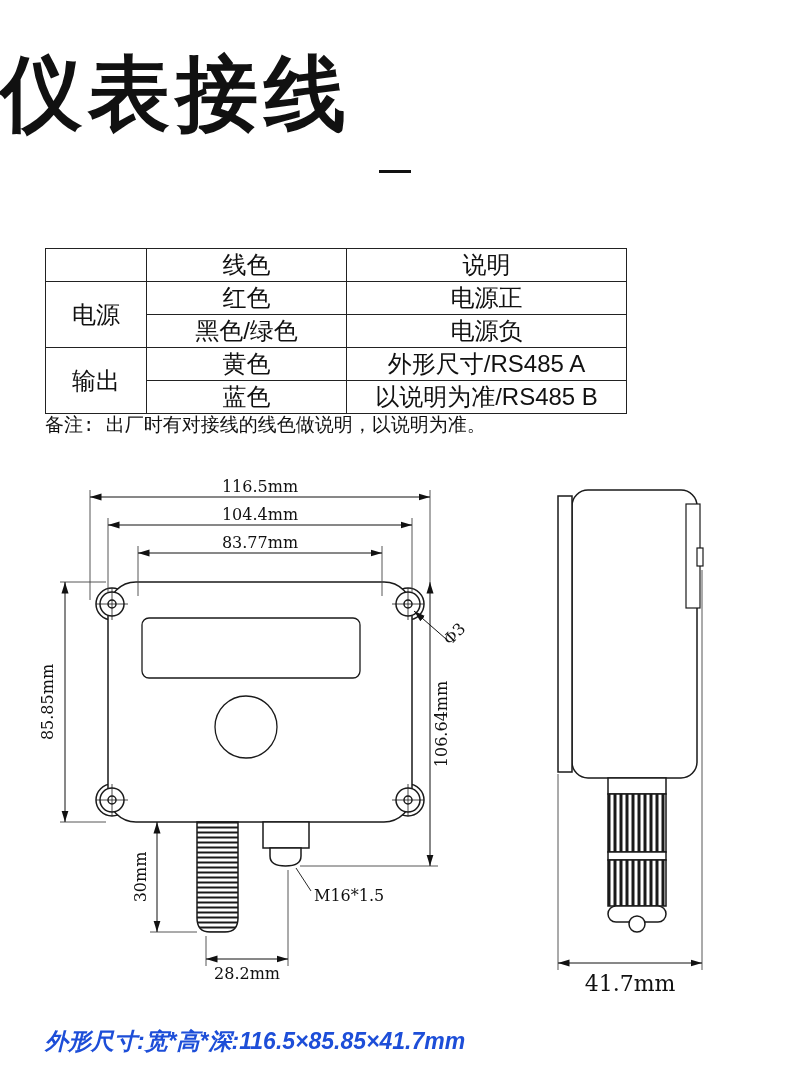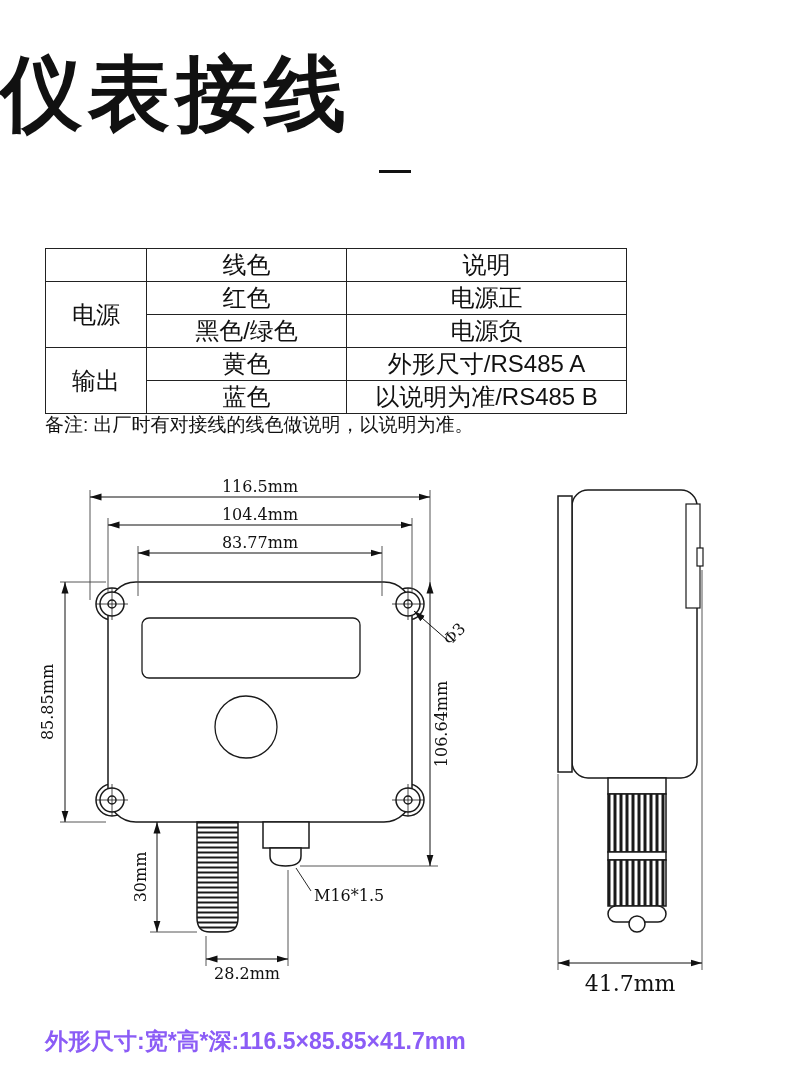--- a/index.html
+++ b/index.html
@@ -17,25 +17,25 @@
   }
   table.wiring-table {
     position:absolute; top:248px; left:45px; width:581px;
     border-collapse:collapse; table-layout:fixed; font-size:24px;
   }
   table.wiring-table td {
     border:1px solid #222; height:29px; text-align:center; vertical-align:middle;
     padding:0; color:#111;
   }
   col.c1 { width:101px; } col.c2 { width:200px; } col.c3 { width:280px; }
-  .note { position:absolute; top:412px; left:45px; font-size:19px; color:#111; }
+  .note { position:absolute; top:412px; left:45px; font-size:19px; color:#111;font-family:Liberation Mono, monospace; }
   .drawing { position:absolute; top:470px; left:0; width:790px; height:540px; }
   .drawing text { font-family:"DejaVu Serif", serif; font-size:16px; fill:#111; stroke:none; }
   .drawing text.big { font-size:22px; }
-  .footer-dims { position:absolute; top:1026px; left:45px; font-size:23px; font-weight:700; color:#8b5cf6; }
+  .footer-dims { position:absolute; top:1026px; left:45px; font-size:23px; font-weight:700; color:#1d4ed8;font-style:italic; }
 </style>
 </head>
 <body>
 
 <div class="page-title">仪表接线</div>
 <div class="title-dash"></div>
 
 <table class="wiring-table">
   <colgroup>
       <col class="c1">

